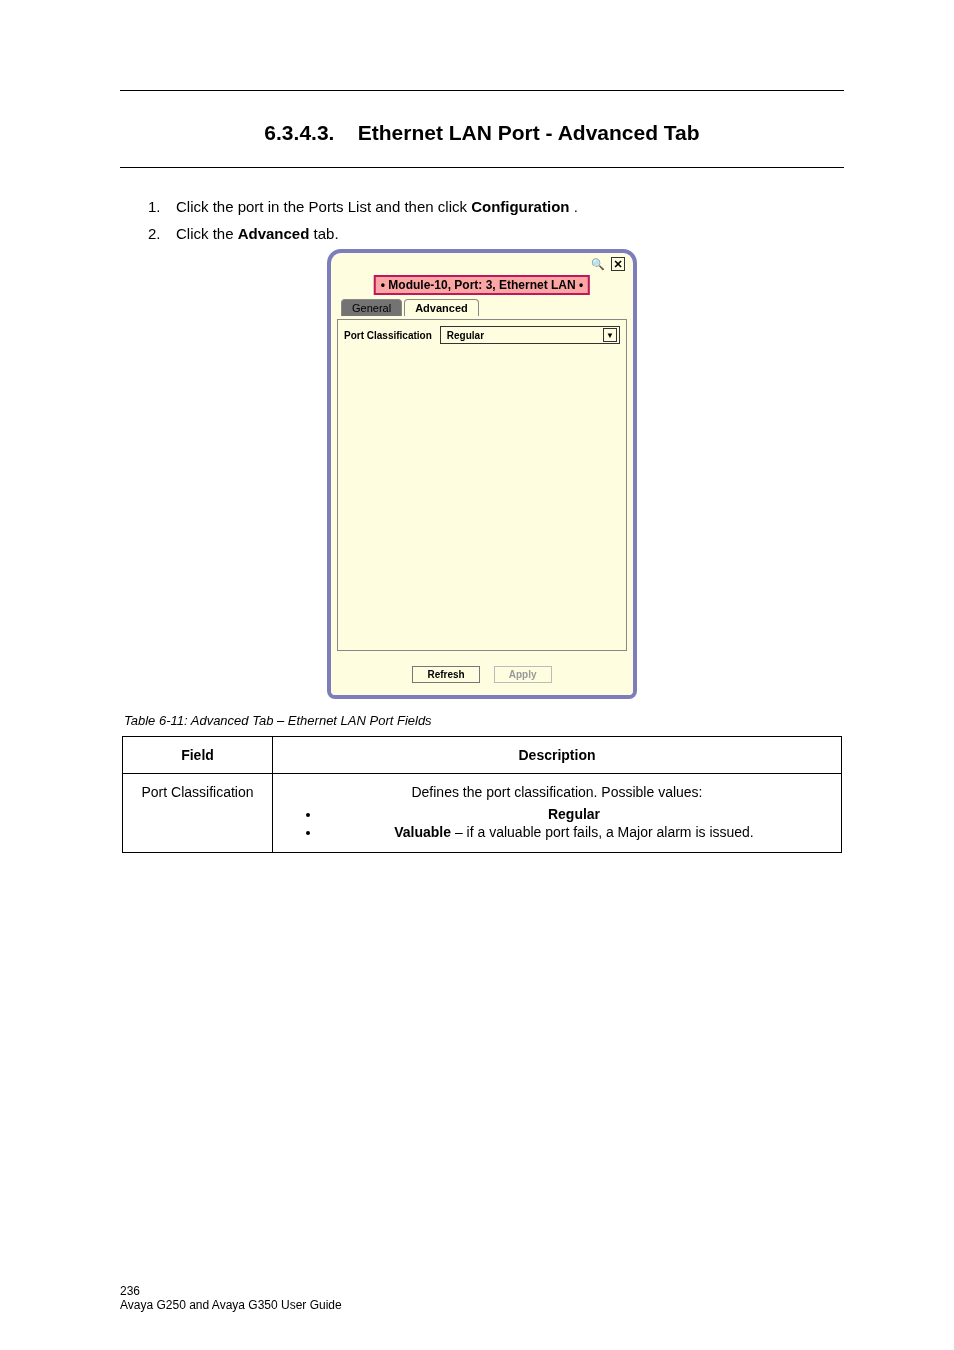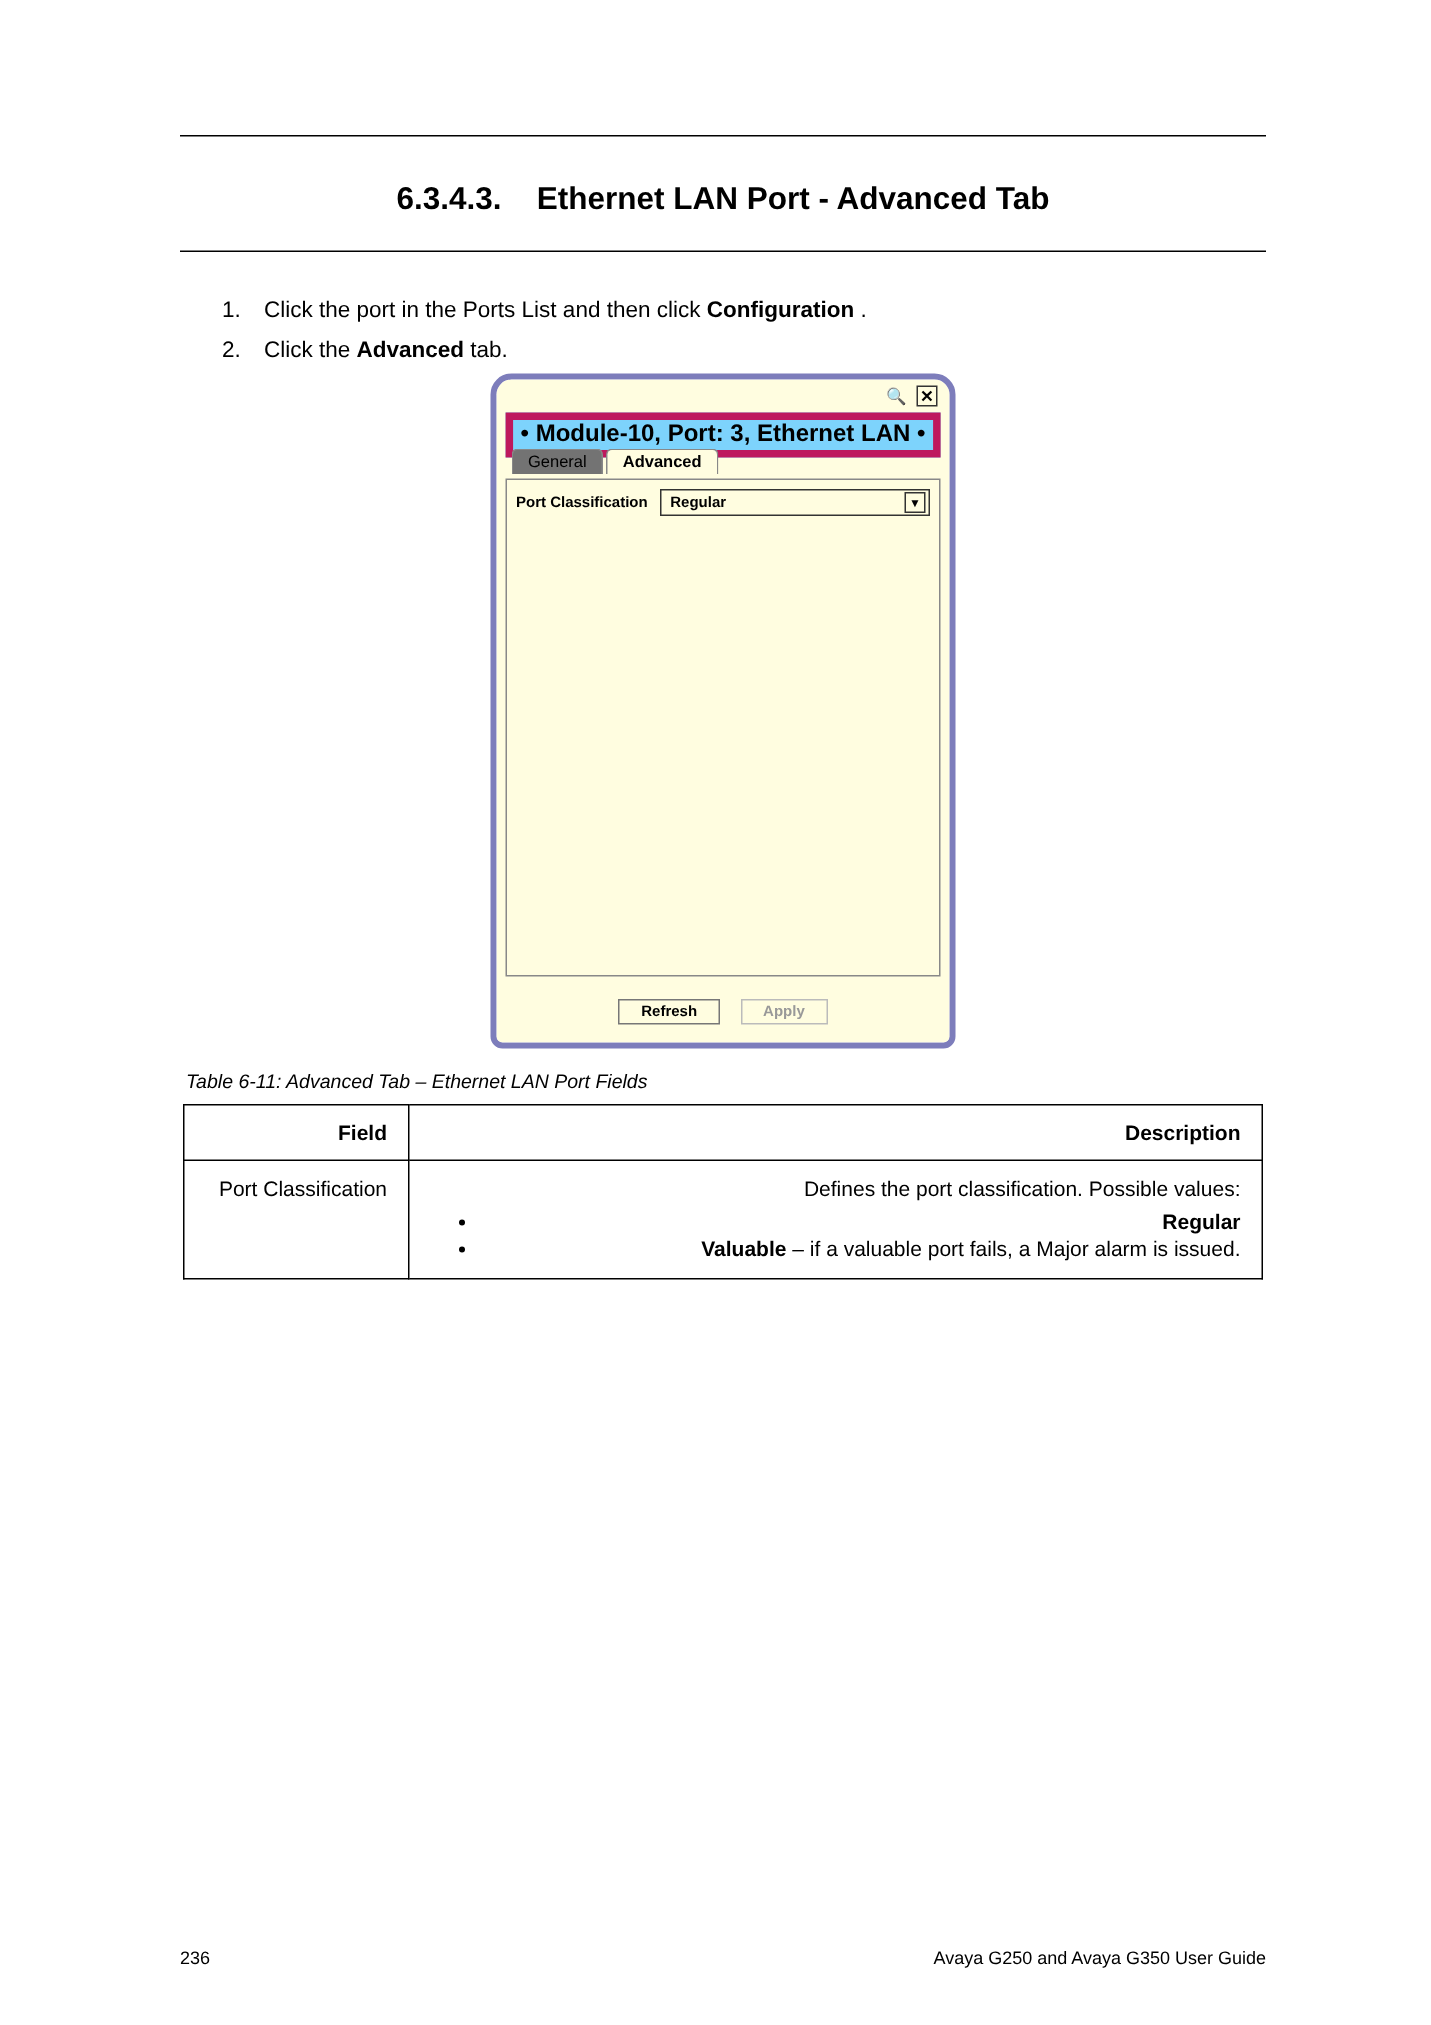--- a/index.html
+++ b/index.html
@@ -33,22 +33,22 @@
     border-radius: 10px 10px 4px 4px;
   }
   .shot-topicons { position: absolute; top: 4px; right: 8px; display: flex; gap: 6px; }
   .icon-globe, .icon-close {
     width: 14px; height: 14px; display: inline-flex; align-items: center; justify-content: center;
     font-size: 11px; font-weight: bold;
   }
   .icon-close { border: 1px solid #333; }
   .shot-titlebox {
     position: absolute; top: 22px; left: 50%; transform: translateX(-50%);
-    font-size: 16px; font-weight: bold;
-    border: 5px solid #be185d; padding: 1px 5px; background: #7dd3fc; white-space: nowrap;
+    font-size: 12px; font-weight: bold;
+    border: 2px solid #be185d; padding: 1px 5px; background: #fca5a5; white-space: nowrap;
   }
   .shot-tabs { position: absolute; top: 46px; left: 10px; display: flex; }
   .shot-tab {
     border: 1px solid #888; border-bottom: none;
     padding: 2px 10px; font-size: 11px;
     background: #737373;
     margin-right: 2px; border-radius: 4px 4px 0 0;
   }
   .shot-tab.active { font-weight: bold; background: #fffde0; }
   .shot-panel {
@@ -64,26 +64,26 @@
   }
   .shot-select .chev { width: 14px; height: 14px; border: 1px solid #333; display: flex; align-items: center; justify-content: center; font-size: 8px; }
   .shot-btns { position: absolute; bottom: 12px; left: 0; right: 0; display: flex; justify-content: center; gap: 14px; align-items: center; }
   .shot-btn { font-size: 10px; font-weight: bold; padding: 2px 14px; border: 1px solid #777; background: #fffde0; }
   .shot-btn.dim { color: #999; border-color: #bbb; }
 
   .fig-caption { text-align: center; font-size: 13px; font-style: italic; margin-bottom: 24px; }
 
   .table-caption { font-size: 13px; font-style: italic; margin-bottom: 8px; padding-left: 4px; }
   table.fields { width: 720px; border-collapse: collapse; font-size: 14px; margin: 0 auto; }
-  table.fields th, table.fields td { border: 1px solid #000; padding: 10px 14px; vertical-align: top; text-align: right; }
+  table.fields th, table.fields td { border: 1px solid #000; padding: 10px 14px; vertical-align: top; text-align: center; }
   table.fields th { font-weight: bold; }
   ul.bullets { list-style: disc; margin: 6px 0 2px 34px; }
   ul.bullets li { margin-bottom: 2px; }
 
-  .footer { position: absolute; bottom: 38px; left: 120px; right: 110px; display: flex; justify-content: space-between; font-size: 12px; }
+  .footer { position: absolute; bottom: 38px; left: 120px; right: 110px; display: flex; justify-content: flex-end; font-size: 12px; flex-direction: column; }
 </style>
 </head>
 <body>
 
 <div class="page">
   <hr class="hr-top">
 
   <div class="section-h">
     <span>6.3.4.3.</span>
     &nbsp;&nbsp;

